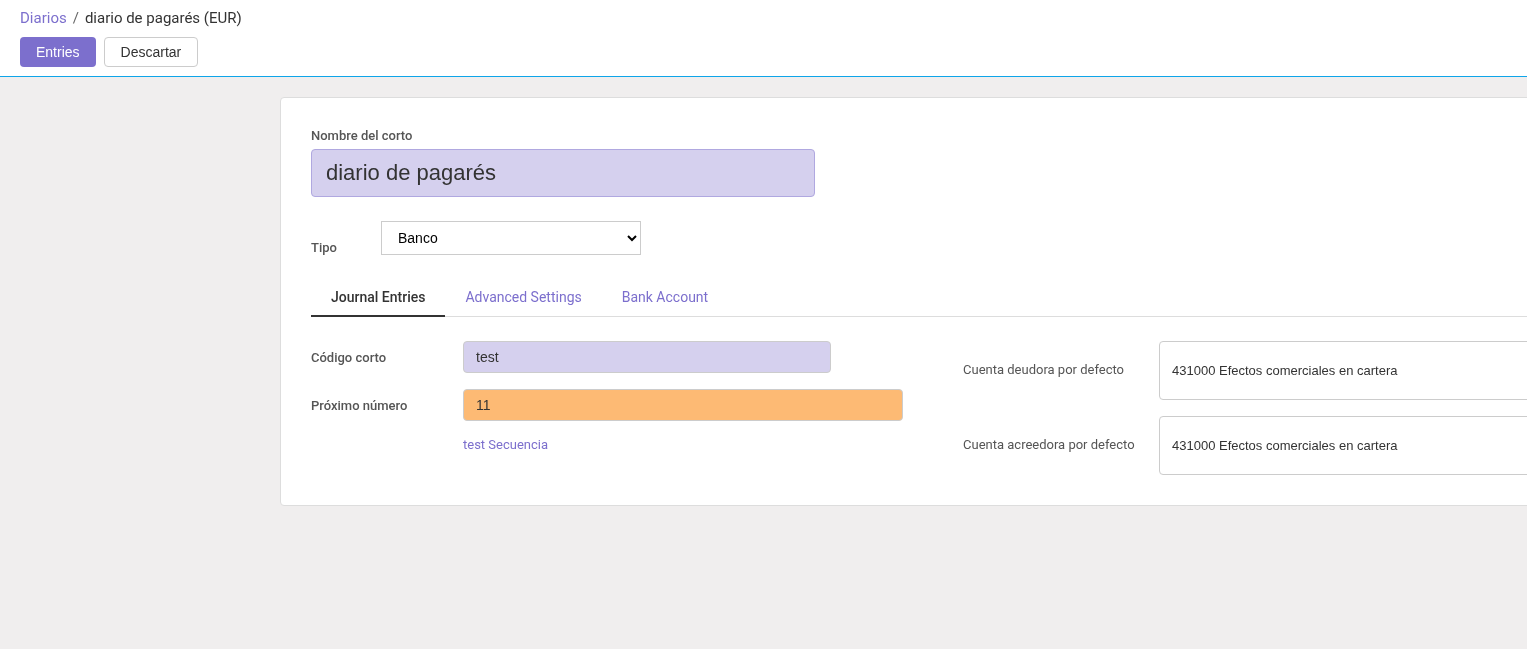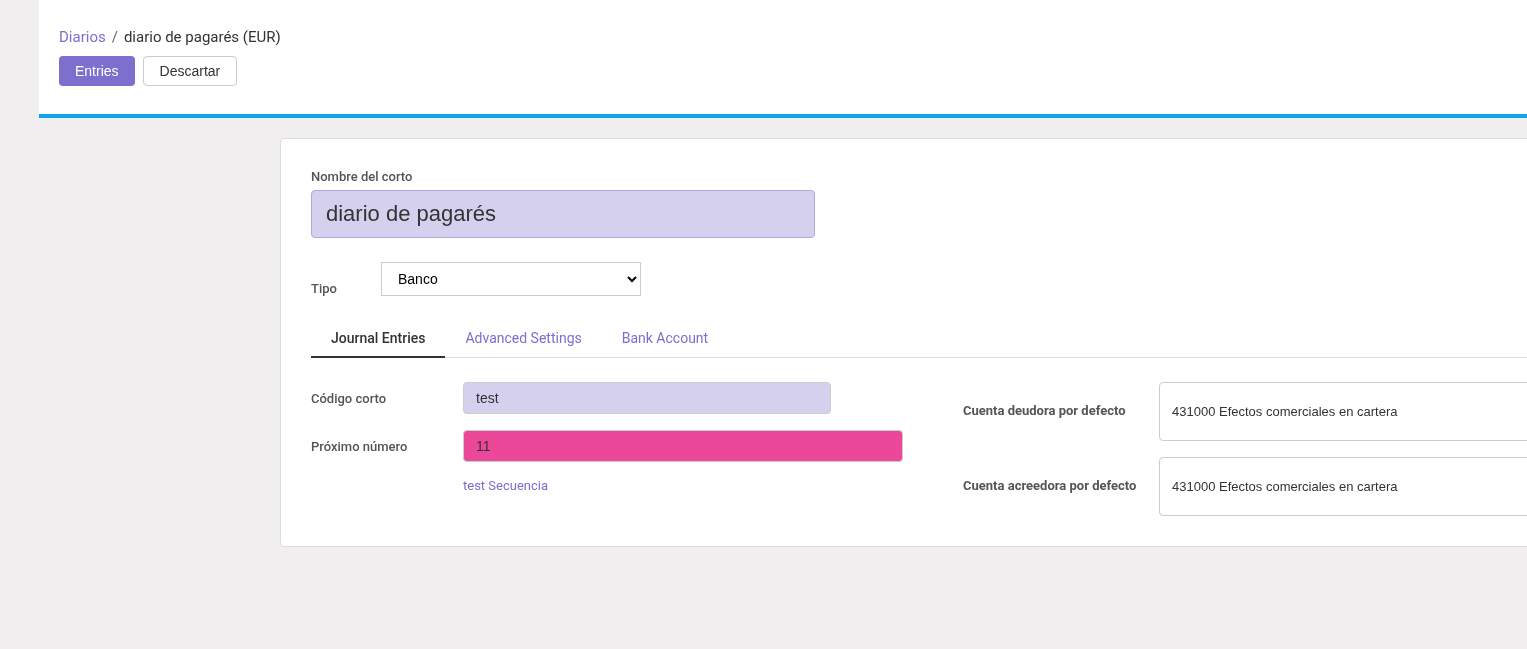--- a/index.html
+++ b/index.html
@@ -5,23 +5,22 @@
     * { box-sizing: border-box; margin: 0; padding: 0; }
     body {
       font-family: -apple-system, BlinkMacSystemFont, 'Segoe UI', Roboto, sans-serif;
       font-size: 14px;
       background: #f0eeee;
       color: #333;
     }
 
     .top-bar {
       background: #fff;
-      padding: 28px 20px;
-      border-bottom: 4px solid #0ea5e9;
-      margin-left: 39px;
+      padding: 9px 20px;
+      border-bottom: 1px solid #0ea5e9;
     }
 
     .breadcrumb {
       display: flex;
       align-items: center;
       gap: 6px;
       margin-bottom: 10px;
       font-size: 15px;
     }
 
@@ -216,21 +215,21 @@
       background: #d5d0ee;
       color: #333;
     }
 
     .inline-input-normal {
       padding: 7px 12px;
       border: 1px solid #ccc;
       border-radius: 4px;
       font-size: 14px;
       width: 440px;
-      background: #ec4899;
+      background: #fdba74;
       color: #333;
     }
 
     .sequence-link {
       color: #7c6fcd;
       cursor: pointer;
       font-size: 13px;
       margin-left: 152px;
       text-decoration: none;
     }
@@ -241,21 +240,21 @@
       gap: 16px;
     }
 
     .right-label-group {
       min-width: 180px;
     }
 
     .right-label {
       font-size: 13px;
       color: #555;
-      font-weight: 700;
+      font-weight: 400;
       line-height: 1.4;
       margin-top: 31px;
     }
 
     .right-input {
       padding: 21px 12px;
       border: 1px solid #ccc;
       border-radius: 4px;
       font-size: 13px;
       width: 384px;

